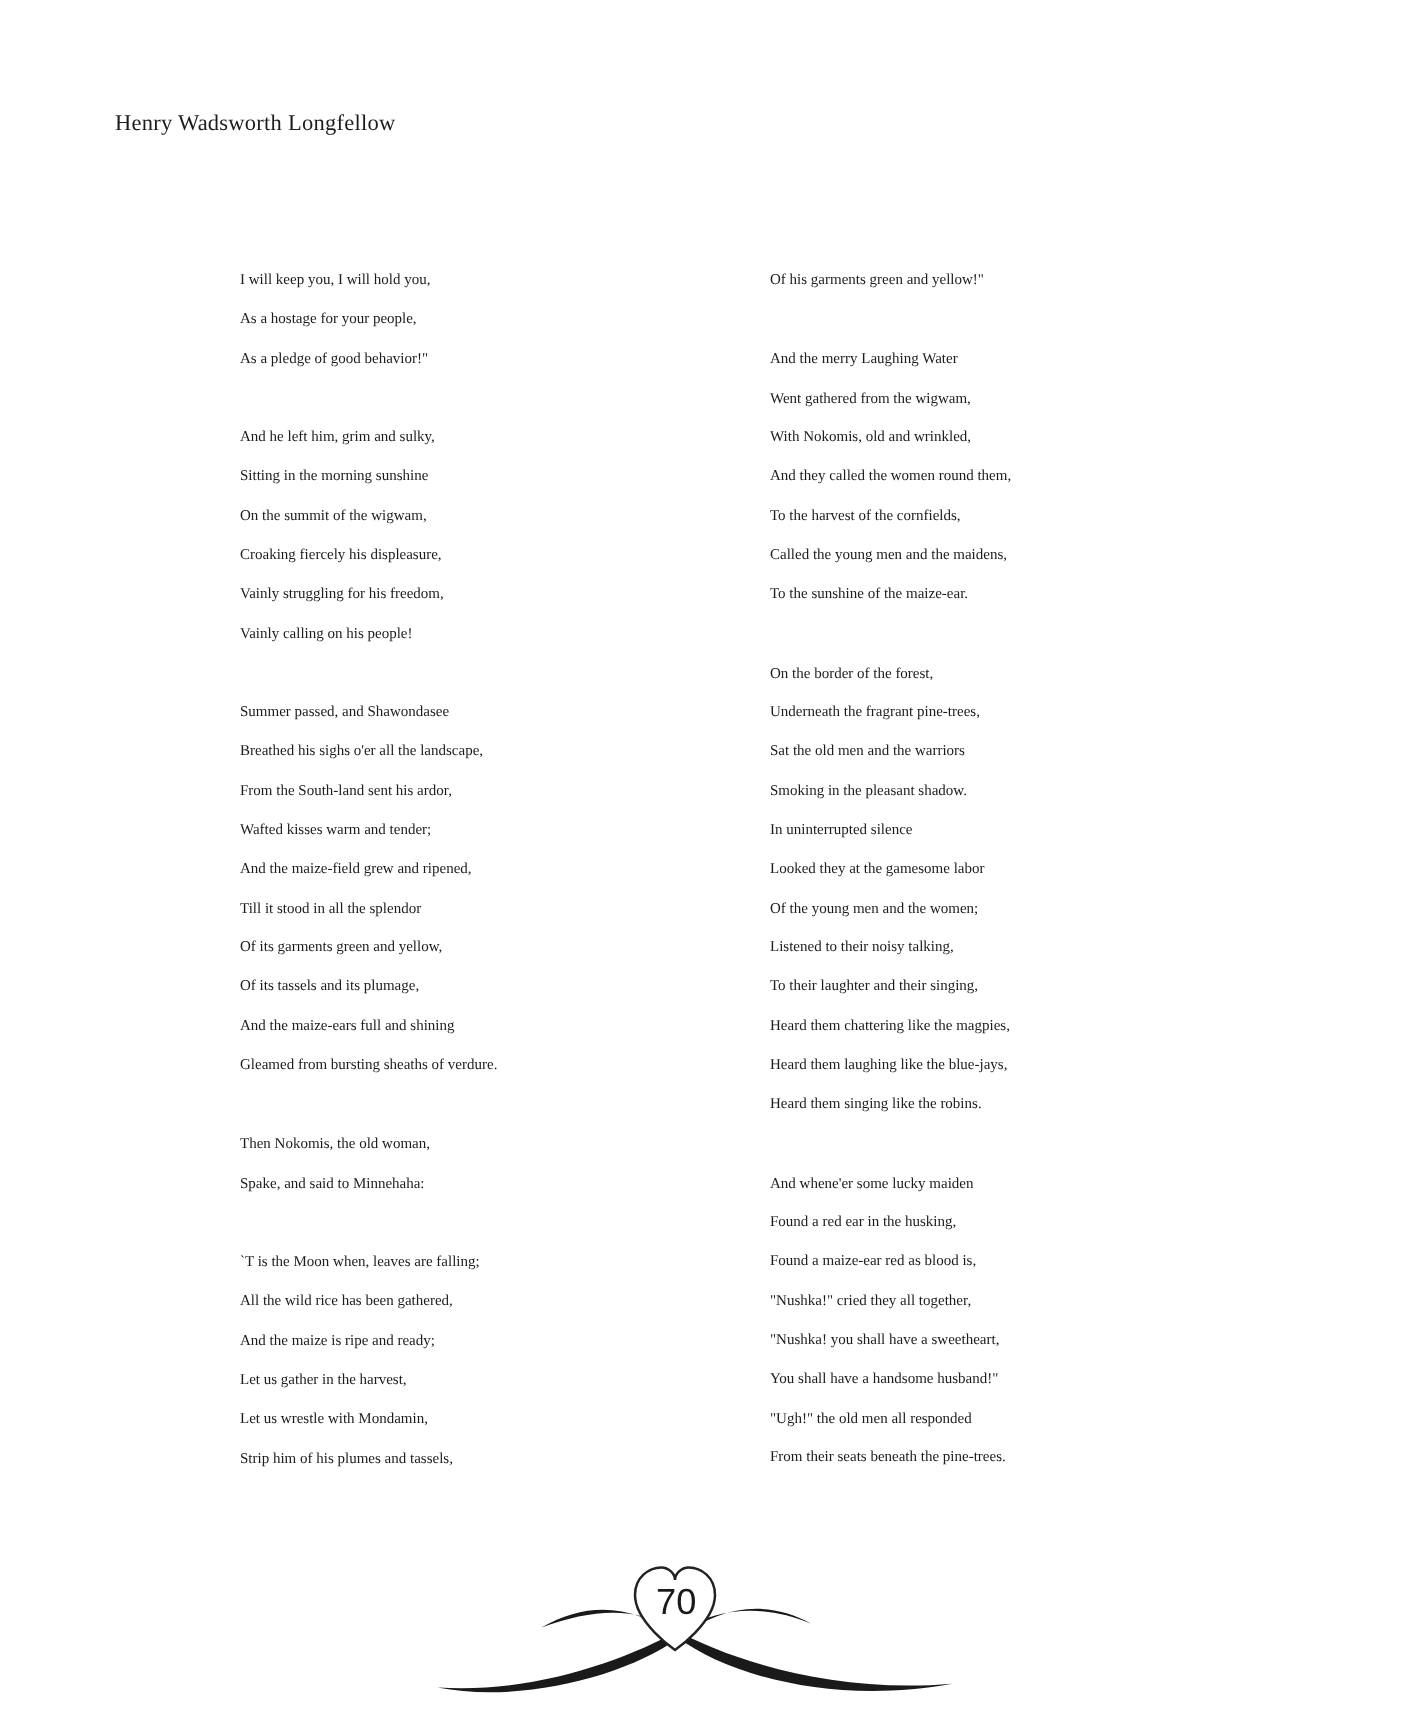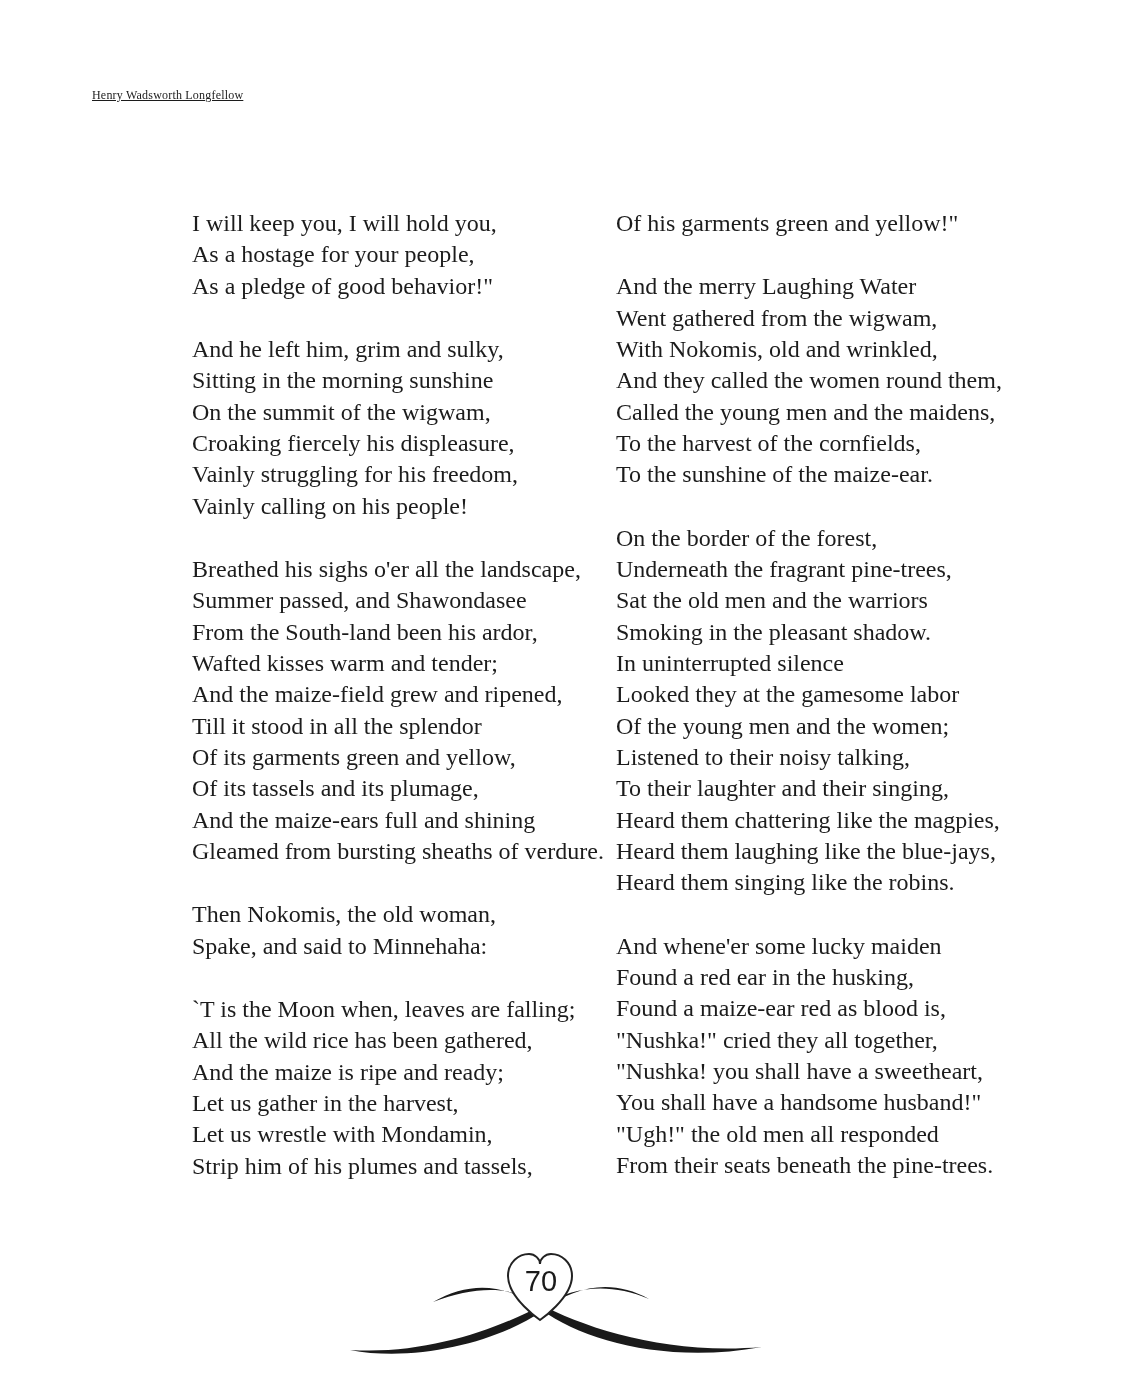--- a/index.html
+++ b/index.html
@@ -12,37 +12,36 @@
     height: 1388px;
     position: relative;
     font-family: "Liberation Serif", "DejaVu Serif", serif;
     color: #1c1c1c;
     overflow: hidden;
   }
   .page-header {
     position: absolute;
     left: 92px;
     top: 88px;
-    font-size: 12px;
+    font-size: 18px;
     letter-spacing: 0.2px;
     color: #1c1c1c;
     white-space: nowrap;
-    text-decoration: underline;
   }
   .poem-column {
     position: absolute;
     top: 208px;
     width: 430px;
   }
   .poem-column.left  { left: 192px; }
   .poem-column.right { left: 616px; }
   .stanza { margin: 0; }
   .stanza + .stanza { margin-top: 32px; }
   .poem-line {
-    font-size: 24px;
+    font-size: 12px;
     line-height: 31.33px;
     white-space: nowrap;
     color: #1c1c1c;
   }
   .footer-flourish {
     position: absolute;
     left: 336px;
     top: 1243px;
     width: 440px;
     height: 135px;
@@ -67,23 +66,23 @@
     </div>
     <div class="stanza">
       <div class="poem-line">And he left him, grim and sulky,</div>
       <div class="poem-line">Sitting in the morning sunshine</div>
       <div class="poem-line">On the summit of the wigwam,</div>
       <div class="poem-line">Croaking fiercely his displeasure,</div>
       <div class="poem-line">Vainly struggling for his freedom,</div>
       <div class="poem-line">Vainly calling on his people!</div>
     </div>
     <div class="stanza">
+      <div class="poem-line">Summer passed, and Shawondasee</div>
       <div class="poem-line">Breathed his sighs o'er all the landscape,</div>
-      <div class="poem-line">Summer passed, and Shawondasee</div>
-      <div class="poem-line">From the South-land been his ardor,</div>
+      <div class="poem-line">From the South-land sent his ardor,</div>
       <div class="poem-line">Wafted kisses warm and tender;</div>
       <div class="poem-line">And the maize-field grew and ripened,</div>
       <div class="poem-line">Till it stood in all the splendor</div>
       <div class="poem-line">Of its garments green and yellow,</div>
       <div class="poem-line">Of its tassels and its plumage,</div>
       <div class="poem-line">And the maize-ears full and shining</div>
       <div class="poem-line">Gleamed from bursting sheaths of verdure.</div>
     </div>
     <div class="stanza">
       <div class="poem-line">Then Nokomis, the old woman,</div>
@@ -101,22 +100,22 @@
 
 <div class="poem-column right">
     <div class="stanza">
       <div class="poem-line">Of his garments green and yellow!"</div>
     </div>
     <div class="stanza">
       <div class="poem-line">And the merry Laughing Water</div>
       <div class="poem-line">Went gathered from the wigwam,</div>
       <div class="poem-line">With Nokomis, old and wrinkled,</div>
       <div class="poem-line">And they called the women round them,</div>
+      <div class="poem-line">To the harvest of the cornfields,</div>
       <div class="poem-line">Called the young men and the maidens,</div>
-      <div class="poem-line">To the harvest of the cornfields,</div>
       <div class="poem-line">To the sunshine of the maize-ear.</div>
     </div>
     <div class="stanza">
       <div class="poem-line">On the border of the forest,</div>
       <div class="poem-line">Underneath the fragrant pine-trees,</div>
       <div class="poem-line">Sat the old men and the warriors</div>
       <div class="poem-line">Smoking in the pleasant shadow.</div>
       <div class="poem-line">In uninterrupted silence</div>
       <div class="poem-line">Looked they at the gamesome labor</div>
       <div class="poem-line">Of the young men and the women;</div>

